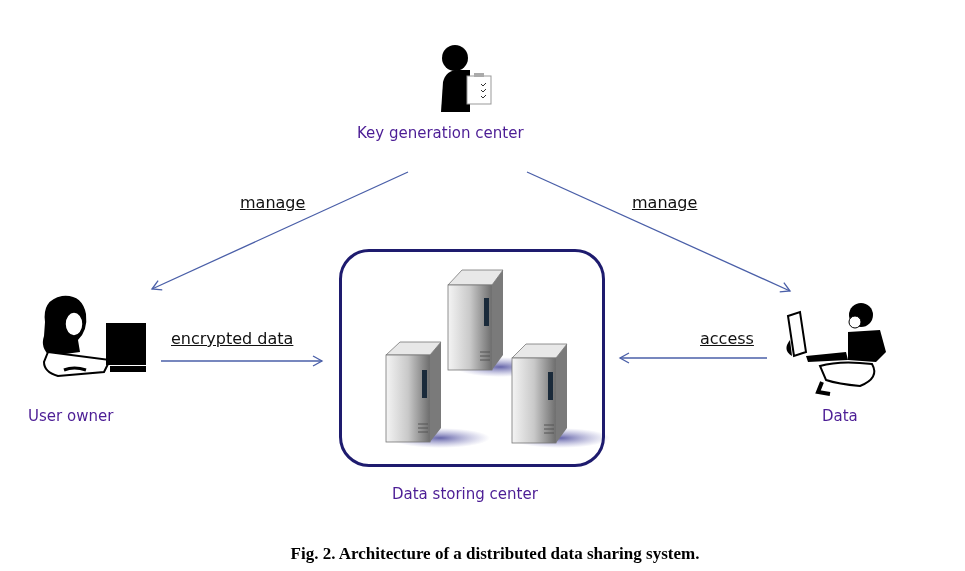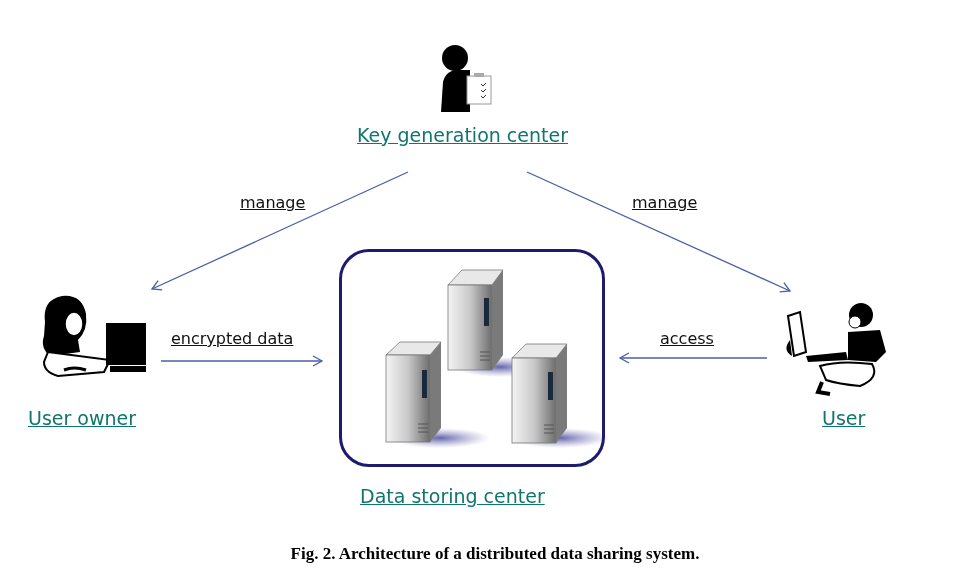--- a/index.html
+++ b/index.html
@@ -1,17 +1,17 @@
 <!DOCTYPE html>
 <html><head>
 <meta charset="utf-8">
 <style>
   html, body { margin: 0; padding: 0; background: #ffffff; }
   body { width: 965px; height: 571px; position: relative; overflow: hidden; font-family: "DejaVu Sans", sans-serif; }
-  .label { position: absolute; color: #0f766e; font-size: 19px; white-space: nowrap; text-decoration: underline; }
+  .label { position: absolute; color: #4c1d95; font-size: 15px; white-space: nowrap; }
   .edge-label { position: absolute; color: #111; font-size: 16px; white-space: nowrap; text-decoration: underline; }
   .caption { position: absolute; left: 0; width: 990px; top: 544px; text-align: center; font-family: "Liberation Serif", serif; font-weight: bold; font-size: 17px; color: #000; }
   svg.canvas { position: absolute; left: 0; top: 0; }
   .storage-box { position: absolute; left: 339px; top: 249px; width: 266px; height: 218px; border: 3px solid #1e1b6e; border-radius: 30px; box-sizing: border-box; }
 </style>
 </head>
 <body>
 
 <svg class="canvas" width="965" height="571">
   <defs>
@@ -88,21 +88,21 @@
       <rect x="548" y="372" width="5" height="28" fill="#1a2a3a"></rect>
       <path d="M544,425 h10 M544,429 h10 M544,433 h10" stroke="#555" stroke-width="1"></path>
     </g>
   </g>
 </svg>
 
 <div class="storage-box"></div>
 
 <div class="label" style="left:357px; top:124px;">Key generation center</div>
 <div class="label" style="left:28px; top:407px;">User owner</div>
-<div class="label" style="left:360px; top:485px;">Data storing center</div>
-<div class="label" style="left:822px; top:407px;">User</div>
+<div class="label" style="left:392px; top:485px;">Data storing center</div>
+<div class="label" style="left:822px; top:407px;">Data</div>
 
 <div class="edge-label" style="left:240px; top:193px;">manage</div>
 <div class="edge-label" style="left:632px; top:193px;">manage</div>
 <div class="edge-label" style="left:171px; top:329px;">encrypted data</div>
-<div class="edge-label" style="left:660px; top:329px;">access</div>
+<div class="edge-label" style="left:700px; top:329px;">access</div>
 
 <div class="caption">Fig. 2. Architecture of a distributed data sharing system.</div>
 
 </body></html>

